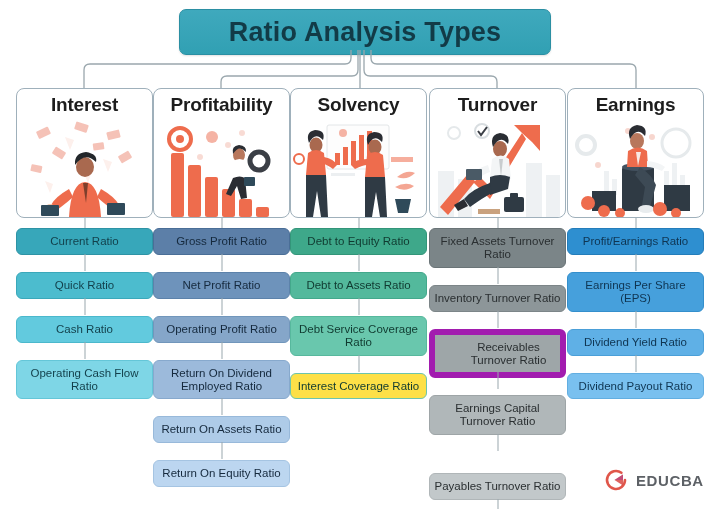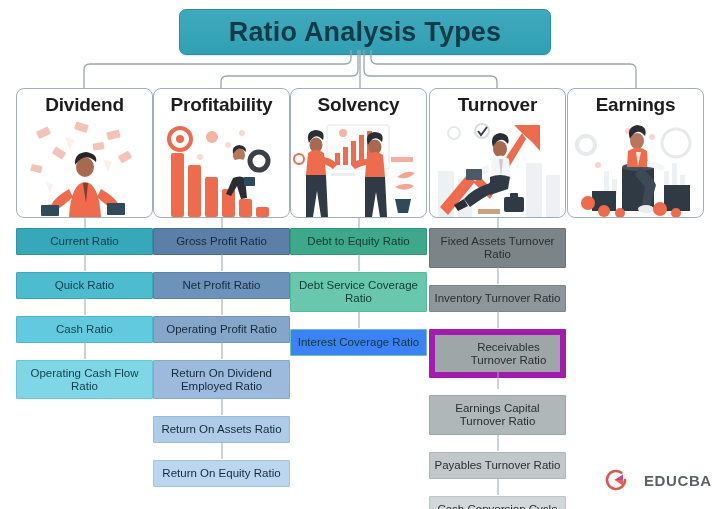--- a/index.html
+++ b/index.html
@@ -42,21 +42,21 @@
   }
   .card-title{
     position:absolute;top:5px;left:0;width:100%;text-align:center;
     font-size:19px;font-weight:bold;color:#1d1d1d;letter-spacing:-.2px;
   }
   .illus{position:absolute;left:0;top:30px;width:100%;height:98px;overflow:hidden;}
 
   .list{margin-top:10px;display:flex;flex-direction:column;}
   .node{
     position:relative;
-    border-radius:1px;
+    border-radius:6px;
     display:flex;align-items:center;justify-content:center;
     text-align:center;line-height:1.12;
     font-size:11.5px;
     padding:6px 4px;
     min-height:22px;
     box-sizing:border-box;
     margin-bottom:17px;
   }
   .node:last-child{margin-bottom:0;}
   .node .lbl{display:block;}
@@ -68,21 +68,21 @@
   .node:last-child::after{display:none;}
   
   .list::before{
     content:"";position:absolute;left:50%;margin-top:-10px;width:1px;height:10px;
     background:#9aa7ad;transform:translateX(-50%);
   }
   .list{position:relative;}
 
   
   .logo{
-    position:absolute;left:604px;top:468px;display:flex;align-items:center;gap:16px;
+    position:absolute;left:604px;top:468px;display:flex;align-items:center;gap:8px;
   }
   .logo-text{font-size:15px;font-weight:bold;color:#5d6166;letter-spacing:.6px;}
 </style>
 </head>
 <body>
 
 <div class="canvas">
 
   <div class="title-bar">
     <span>Ratio Analysis Types</span>
@@ -100,21 +100,21 @@
       <path d="M364 0 V20 Q364 26 370 26 H491 Q497 26 497 32 V42"></path>
 
       <path d="M371 0 V8 Q371 14 377 14 H630 Q636 14 636 20 V42"></path>
     </g>
   </svg>
 
   <div class="cols">
 
     <div class="col c0">
       <div class="card">
-        <div class="card-title">Dividend</div>
+        <div class="card-title">Interest</div>
         <div class="illus">
           <svg viewBox="0 0 137 98" width="137" height="98">
             <g fill="#f3b3a6" opacity=".8">
               <rect x="20" y="10" width="13" height="8" rx="1" transform="rotate(-25 26 14)"></rect>
               <rect x="58" y="4" width="13" height="8" rx="1" transform="rotate(18 64 8)"></rect>
               <rect x="90" y="12" width="13" height="8" rx="1" transform="rotate(-14 96 16)"></rect>
               <rect x="36" y="30" width="12" height="8" rx="1" transform="rotate(32 42 34)"></rect>
               <rect x="102" y="34" width="12" height="8" rx="1" transform="rotate(-30 108 38)"></rect>
               <rect x="14" y="46" width="11" height="7" rx="1" transform="rotate(12 19 49)"></rect>
               <rect x="76" y="24" width="11" height="7" rx="1" transform="rotate(-8 81 27)"></rect>
@@ -241,24 +241,27 @@
             </g>
             <path d="M104 80 h16 l-3 14 h-10z" fill="#2f4a5a"></path>
             <circle cx="8" cy="40" r="5" fill="none" stroke="#ee6c4d" stroke-width="2"></circle>
           </svg>
         </div>
       </div>
       <div class="list">
         <div class="node" style="background:#3ea88a;border:1px solid #339579;color:#103a30;">
           <span class="lbl">Debt to Equity Ratio</span>
           </div>
+        <div class="node" style="background:#53b99c;border:1px solid #43a88b;color:#103a30;">
+          <span class="lbl">Debt to Assets Ratio</span>
+          </div>
         <div class="node" style="background:#69c7ad;border:1px solid #57b89d;color:#103a30;">
           <span class="lbl">Debt Service Coverage Ratio</span>
           </div>
-        <div class="node" style="background:#3b82f6;border:1px solid #6cc4ac;color:#103a30;">
+        <div class="node" style="background:#fde047;border:1px solid #6cc4ac;color:#103a30;">
           <span class="lbl">Interest Coverage Ratio</span>
           </div>
       </div>
     </div>
 
     <div class="col c3">
       <div class="card">
         <div class="card-title">Turnover</div>
         <div class="illus">
           <svg viewBox="0 0 137 98" width="137" height="98">
@@ -294,21 +297,21 @@
           </div>
         <div class="node" style="background:#8d9699;border:1px solid #7c8588;color:#2a2f31;">
           <span class="lbl">Inventory Turnover Ratio</span>
           </div>
         <div class="node" style="background:#9ea6a8;border:6px solid #a21caf;color:#2a2f31;padding-left:26px;">
           <span class="lbl">Receivables Turnover Ratio</span>
           </div>
         <div class="node" style="background:#b0b7b9;border:1px solid #9ea5a7;color:#2a2f31;">
           <span class="lbl">Earnings Capital Turnover Ratio</span>
           </div>
-        <div class="node" style="background:#c2c8ca;border:1px solid #b0b6b8;color:#2a2f31;">
+        <div class="node" style="background:#c2c8ca;border:1px solid #b0b6b8;color:#2a2f31;margin-top:21px;">
           <span class="lbl">Payables Turnover Ratio</span>
           </div>
         <div class="node" style="background:#d2d7d9;border:1px solid #bfc4c6;color:#2a2f31;">
           <span class="lbl">Cash Conversion Cycle Ratio</span>
           </div>
       </div>
     </div>
 
     <div class="col c4">
       <div class="card">
@@ -343,20 +346,34 @@
             <g fill="#ee6c4d">
               <circle cx="20" cy="84" r="7"></circle>
                 <circle cx="36" cy="92" r="6"></circle>
               <circle cx="92" cy="90" r="7"></circle>
                 <circle cx="108" cy="94" r="5"></circle>
               <circle cx="52" cy="94" r="5"></circle>
             </g>
           </svg>
         </div>
       </div>
+      <div class="list">
+        <div class="node" style="background:#2e8fd0;border:1px solid #247dba;color:#0f3552;">
+          <span class="lbl">Profit/Earnings Ratio</span>
+          </div>
+        <div class="node" style="background:#46a0dc;border:1px solid #348fcc;color:#0f3552;">
+          <span class="lbl">Earnings Per Share (EPS)</span>
+          </div>
+        <div class="node" style="background:#5fb0e6;border:1px solid #4a9fd8;color:#0f3552;">
+          <span class="lbl">Dividend Yield Ratio</span>
+          </div>
+        <div class="node" style="background:#79c0ef;border:1px solid #62aee1;color:#0f3552;">
+          <span class="lbl">Dividend Payout Ratio</span>
+          </div>
+      </div>
     </div>
 
   </div>
 
   <div class="logo">
     <svg width="24" height="24" viewBox="0 0 24 24">
       <path d="M21 12 a9 9 0 1 1 -3.6 -7.2" fill="none" stroke="#e0564a" stroke-width="2.6" stroke-linecap="round"></path>
       <path d="M19 6.5 L10.5 12 L19 17.5 Z" fill="#d9534f" opacity=".9"></path>
       <path d="M19 6.5 L10.5 12 L19 12 Z" fill="#b8457f" opacity=".75"></path>
     </svg>

